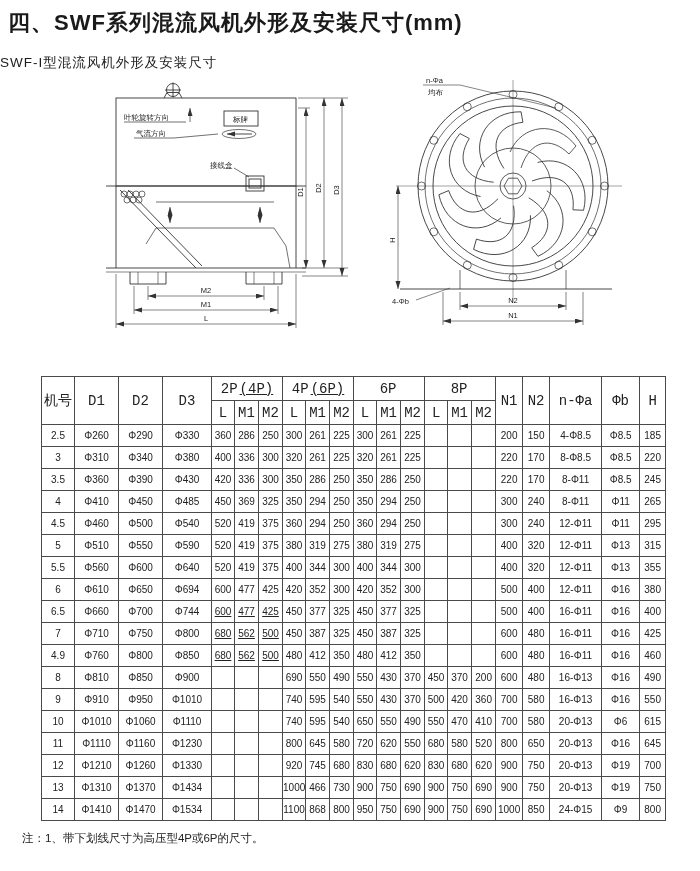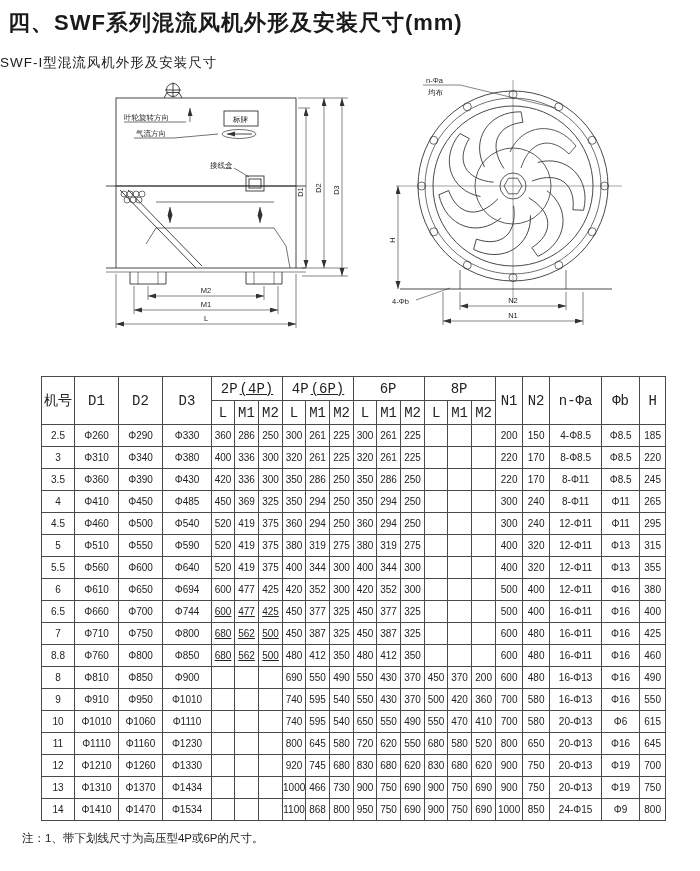--- a/index.html
+++ b/index.html
@@ -488,21 +488,21 @@
         <td></td>
         <td></td>
         <td></td>
         <td>600</td>
         <td>480</td>
         <td>16-Φ11</td>
         <td>Φ16</td>
         <td>425</td>
       </tr>
       <tr>
-        <td>8.8</td>
+        <td>4.9</td>
         <td>Φ760</td>
         <td>Φ800</td>
         <td>Φ850</td>
         <td><span class="u">680</span></td>
         <td><span class="u">562</span></td>
         <td><span class="u">500</span></td>
         <td>480</td>
         <td>412</td>
         <td>350</td>
         <td>480</td>

